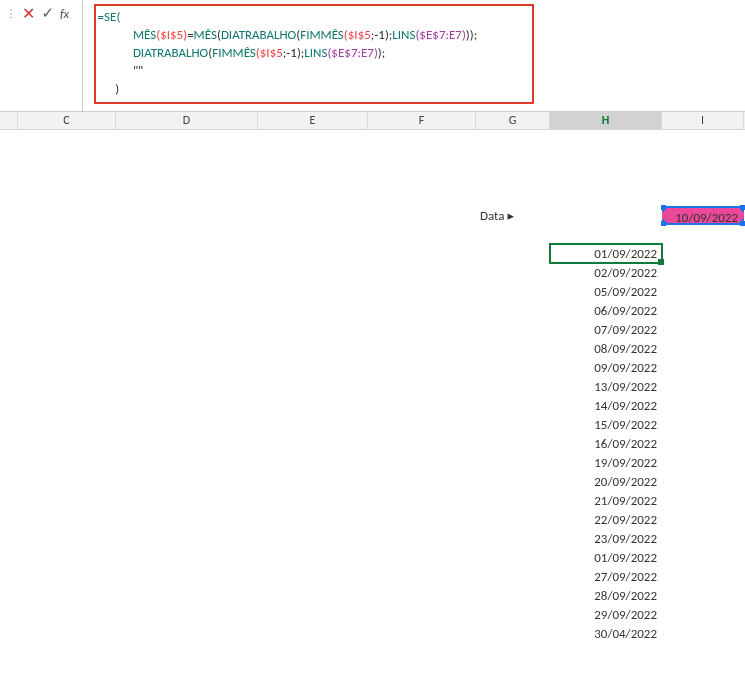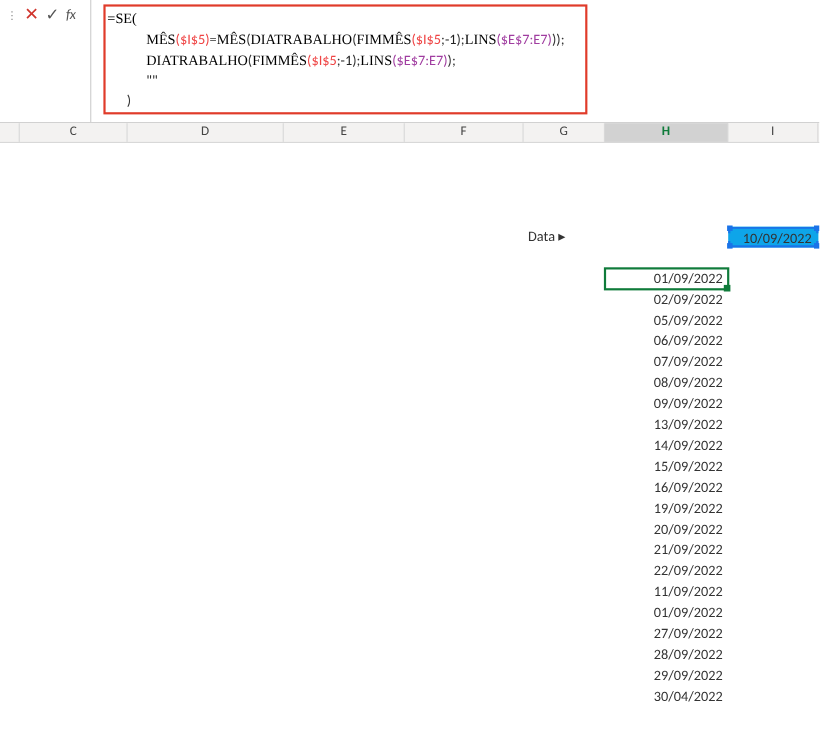--- a/index.html
+++ b/index.html
@@ -54,21 +54,21 @@
     border: 2.5px solid #e03b2a;
     width: 440px;
     height: 100px;
     padding: 2px 6px 4px 2px;
     font-family: "Segoe UI", Calibri, Arial, sans-serif;
     font-size: 13px;
     line-height: 18px;
     white-space: pre;
     overflow: hidden;
   }
-  .fn { color: #000000; font-family: Liberation Serif, serif; }
+  .fn { color: #0f766e; }
   .ref-blue { color: #ef4444; }
   .ref-purple { color: #a03da0; }
   .num { color: #222; }
   .txt { color: #222; }
   .col-headers {
     display: flex;
     height: 18px;
     background: #f3f2f1;
     border-bottom: 1px solid #d8d8d8;
     font-size: 12px;
@@ -120,21 +120,21 @@
   .w-I { width: 82px; }
   .data-label {
     text-align: left;
     white-space: nowrap;
   }
   .date-input {
     border-top: 2px solid #1a73e8;
     border-bottom: 2px solid #1a73e8;
     border-left: 2px dashed #1a73e8;
     border-right: 2px dashed #1a73e8;
-    background: #0ea5e9;
+    background: #ec4899;
     position: relative;
   }
   .date-input::before, .date-input::after,
   .date-input .corner-a, .date-input .corner-b {
     content: '';
     position: absolute;
     width: 5px; height: 5px;
     background: #1a73e8;
   }
   .date-input::before { top: -3px; left: -3px; }
@@ -404,21 +404,21 @@
         <div class="cell w-H">22/09/2022</div>
         <div class="cell w-I"></div>
       </div>
       <div class="row">
         <div class="cell w-rowhead"></div>
         <div class="cell w-C"></div>
         <div class="cell w-D"></div>
         <div class="cell w-E"></div>
         <div class="cell w-F"></div>
         <div class="cell w-G"></div>
-        <div class="cell w-H">11/09/2022</div>
+        <div class="cell w-H">23/09/2022</div>
         <div class="cell w-I"></div>
       </div>
       <div class="row">
         <div class="cell w-rowhead"></div>
         <div class="cell w-C"></div>
         <div class="cell w-D"></div>
         <div class="cell w-E"></div>
         <div class="cell w-F"></div>
         <div class="cell w-G"></div>
         <div class="cell w-H">01/09/2022</div>

